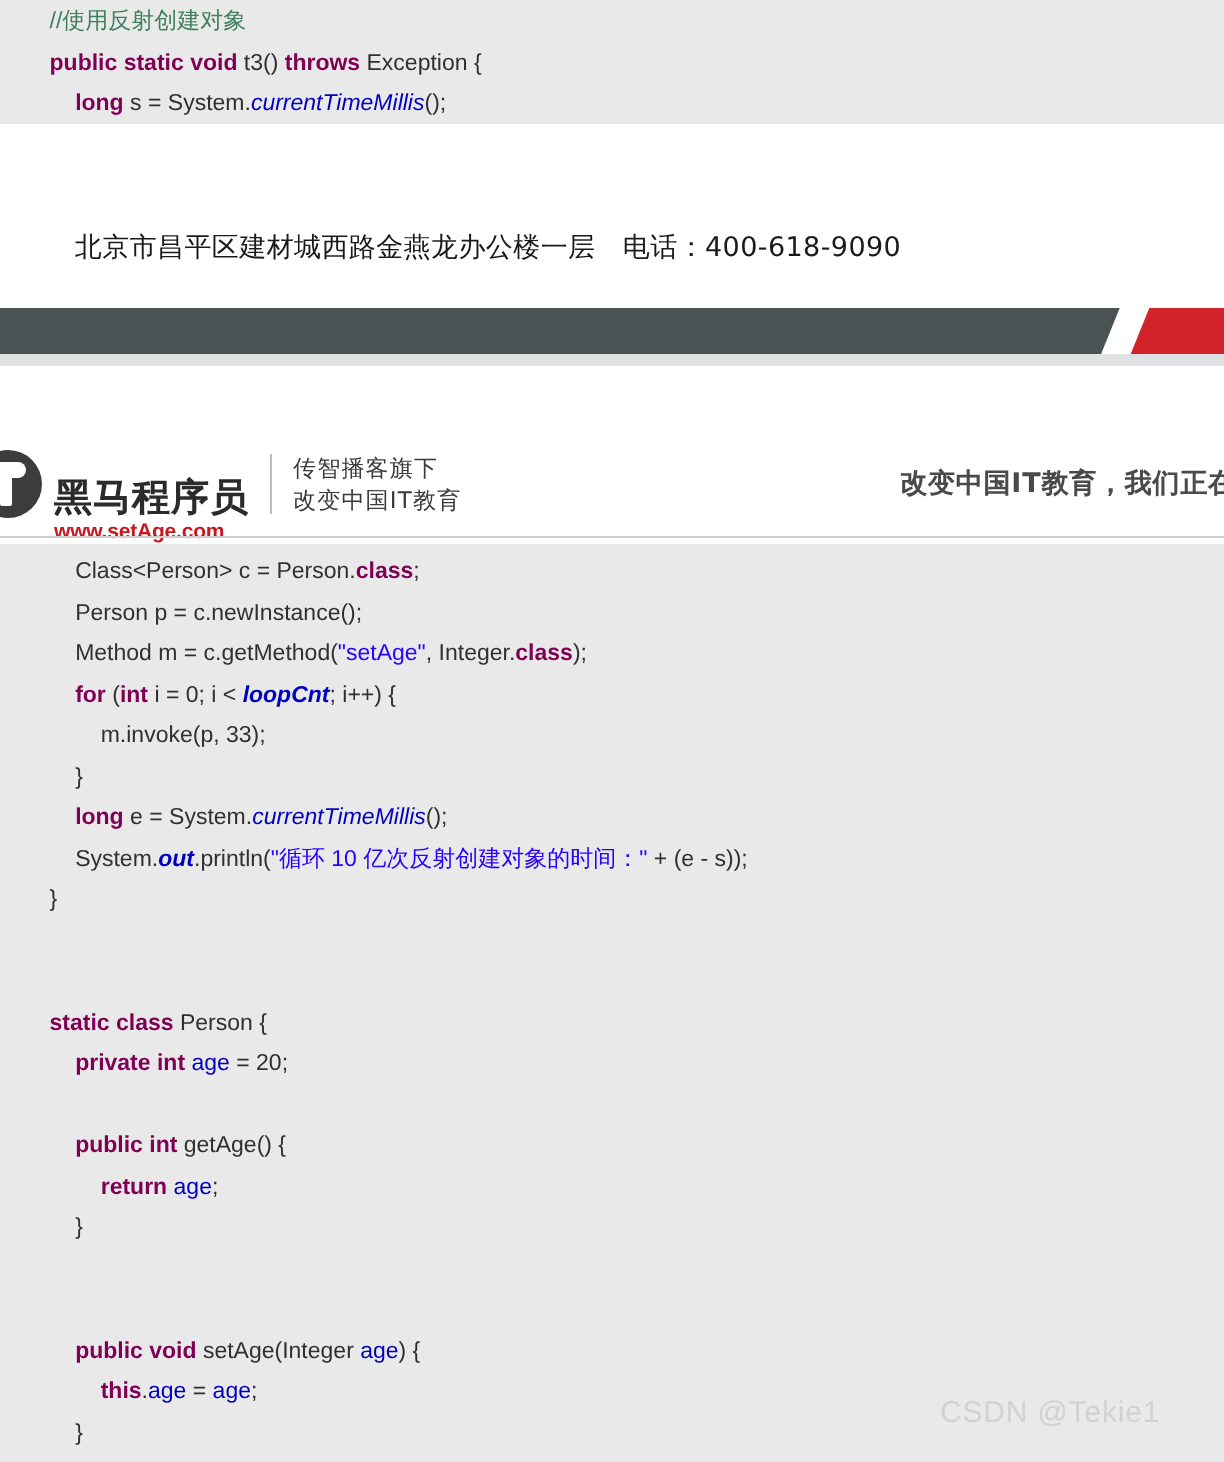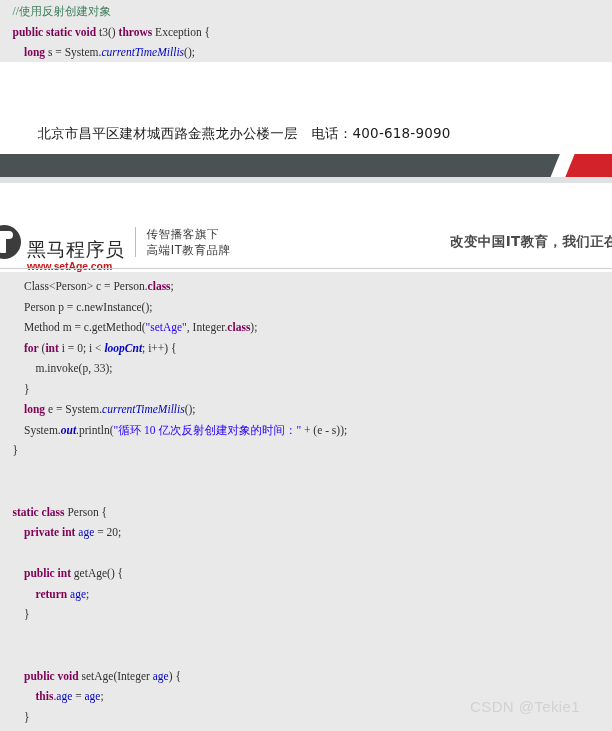--- a/index.html
+++ b/index.html
@@ -13,26 +13,26 @@
     position: relative;
     overflow: hidden;
     font-family: "Liberation Sans", sans-serif;
   }
 
   
   .code-block {
     background: #e9e9e9;
     width: 612px;
     box-sizing: border-box;
-    font-family: Liberation Serif, serif;
+    font-family: Liberation Sans, sans-serif;
     font-size: 11.5px;
     line-height: 20.5px;
     color: #303030;
     white-space: pre;
-    padding: 1px;
+    padding: 12px;
   }
   .code-line {
     white-space: pre;
     height: 20.5px;
     overflow: hidden;
   }
   .kw      { color: #7f0055; font-weight: bold; }
   .str     { color: #2a00ff; }
   .cmt     { color: #3f7f5f; }
   .fld     { color: #0000c0; }
@@ -56,21 +56,21 @@
     background: #ffffff;
   }
 
   
   #address-bar {
     position: absolute;
     left: 0; top: 115px;
     width: 488px; height: 38px;
     background: #ffffff;
     display: flex;
-    align-items: center;
+    align-items: flex-start;
     justify-content: center;
   }
   #address-text {
     font-family: "DejaVu Sans", "Liberation Sans", sans-serif;
     font-size: 13.5px;
     color: #1a1a1a;
     letter-spacing: 0.2px;
     white-space: pre;
   }
 
@@ -145,21 +145,21 @@
   #logo-words {
     margin-left: 6px;
     display: flex;
     flex-direction: column;
     justify-content: center;
     flex: none;
   }
   #logo-cn {
     font-family: "DejaVu Sans", "Liberation Sans", sans-serif;
     font-size: 19px;
-    font-weight: normal;
+    font-weight: bold;
     color: #2b2b2b;
     letter-spacing: 0.5px;
     line-height: 21px;
     margin-top: 28px;
   }
   #logo-url {
     font-family: "Liberation Sans", sans-serif;
     font-size: 10.5px;
     font-weight: bold;
     color: #c8171e;
@@ -248,21 +248,21 @@
 
     <div id="logo-words">
       <div id="logo-cn">黑马程序员</div>
       <div id="logo-url">www.setAge.com</div>
     </div>
 
     <div id="logo-divider"></div>
 
     <div id="logo-tagline">
       <div class="tagline-line">传智播客旗下</div>
-      <div class="tagline-line">高端IT教育品牌</div>
+      <div class="tagline-line">改变中国IT教育</div>
     </div>
 
     <div id="slogan">改变中国IT教育，我们正在</div>
   </div>
 </div>
 <div id="band-rule"></div>
 
 <div id="main-code" class="code-block"><div class="code-line"><span class="plain">        </span><span class="plain">Class&lt;Person&gt; c = Person.</span><span class="kw">class</span><span class="plain">;</span></div><div class="code-line"><span class="plain">        </span><span class="plain">Person p = c.newInstance();</span></div><div class="code-line"><span class="plain">        </span><span class="plain">Method m = c.getMethod(</span><span class="str">"setAge"</span><span class="plain">, Integer.</span><span class="kw">class</span><span class="plain">);</span></div><div class="code-line"><span class="plain">        </span><span class="kw">for</span><span class="plain"> (</span><span class="kw">int</span><span class="plain"> i = 0; i &lt; </span><span class="stfld-b">loopCnt</span><span class="plain">; i++) {</span></div><div class="code-line"><span class="plain">            </span><span class="plain">m.invoke(p, 33);</span></div><div class="code-line"><span class="plain">        </span><span class="plain">}</span></div><div class="code-line"><span class="plain">        </span><span class="kw">long</span><span class="plain"> e = System.</span><span class="stfld">currentTimeMillis</span><span class="plain">();</span></div><div class="code-line"><span class="plain">        </span><span class="plain">System.</span><span class="stfld-b">out</span><span class="plain">.println(</span><span class="str">"循环 10 亿次反射创建对象的时间："</span><span class="plain"> + (e - s));</span></div><div class="code-line"><span class="plain">    </span><span class="plain">}</span></div><div class="code-line">&nbsp;</div><div class="code-line">&nbsp;</div><div class="code-line"><span class="plain">    </span><span class="kw">static class</span><span class="plain"> Person {</span></div><div class="code-line"><span class="plain">        </span><span class="kw">private int</span><span class="plain"> </span><span class="fld">age</span><span class="plain"> = 20;</span></div><div class="code-line">&nbsp;</div><div class="code-line"><span class="plain">        </span><span class="kw">public int</span><span class="plain"> getAge() {</span></div><div class="code-line"><span class="plain">            </span><span class="kw">return</span><span class="plain"> </span><span class="fld">age</span><span class="plain">;</span></div><div class="code-line"><span class="plain">        </span><span class="plain">}</span></div><div class="code-line">&nbsp;</div><div class="code-line">&nbsp;</div><div class="code-line"><span class="plain">        </span><span class="kw">public void</span><span class="plain"> setAge(Integer </span><span class="fld">age</span><span class="plain">) {</span></div><div class="code-line"><span class="plain">            </span><span class="kw">this</span><span class="plain">.</span><span class="fld">age</span><span class="plain"> = </span><span class="fld">age</span><span class="plain">;</span></div><div class="code-line"><span class="plain">        </span><span class="plain">}</span></div><div class="code-line">&nbsp;</div></div>
 
 <div id="watermark">CSDN @Tekie1</div>

